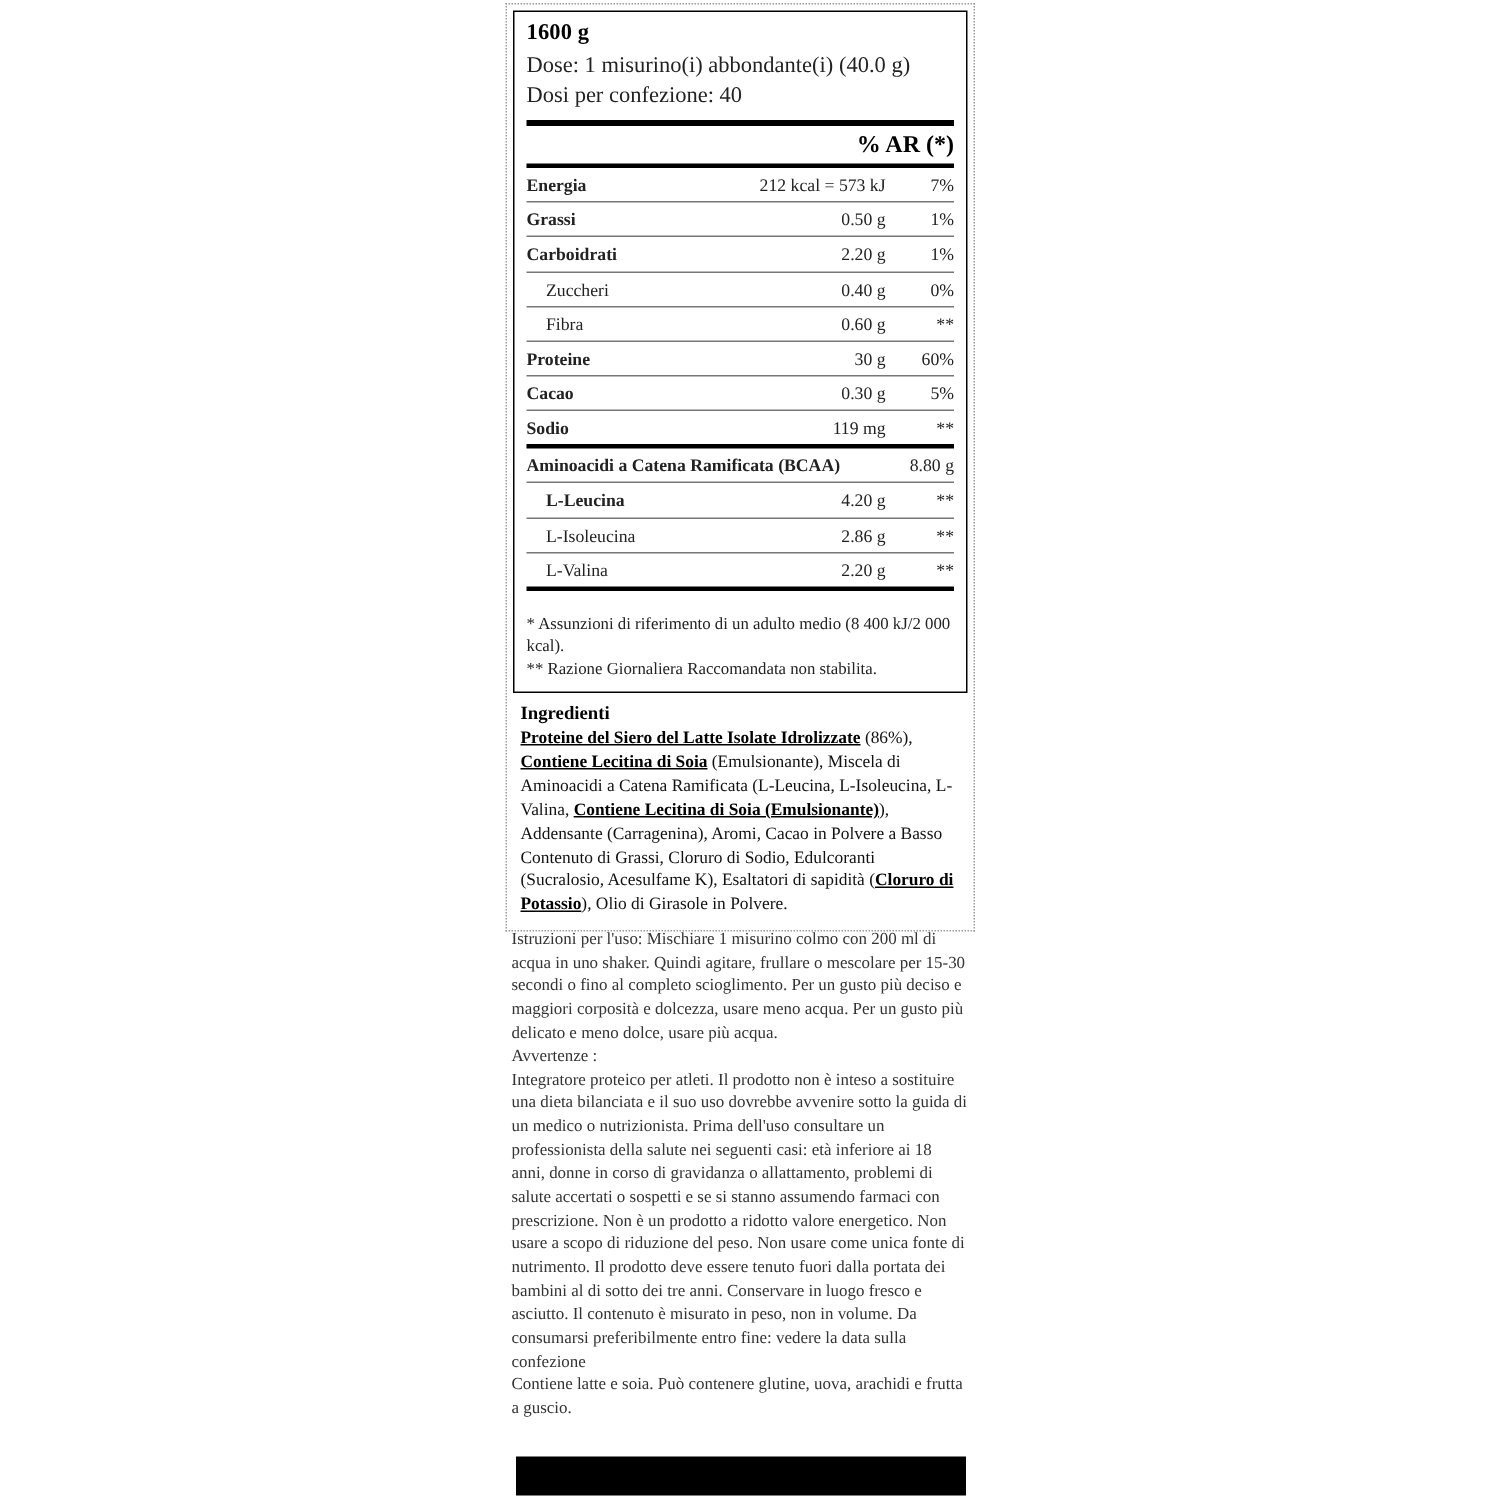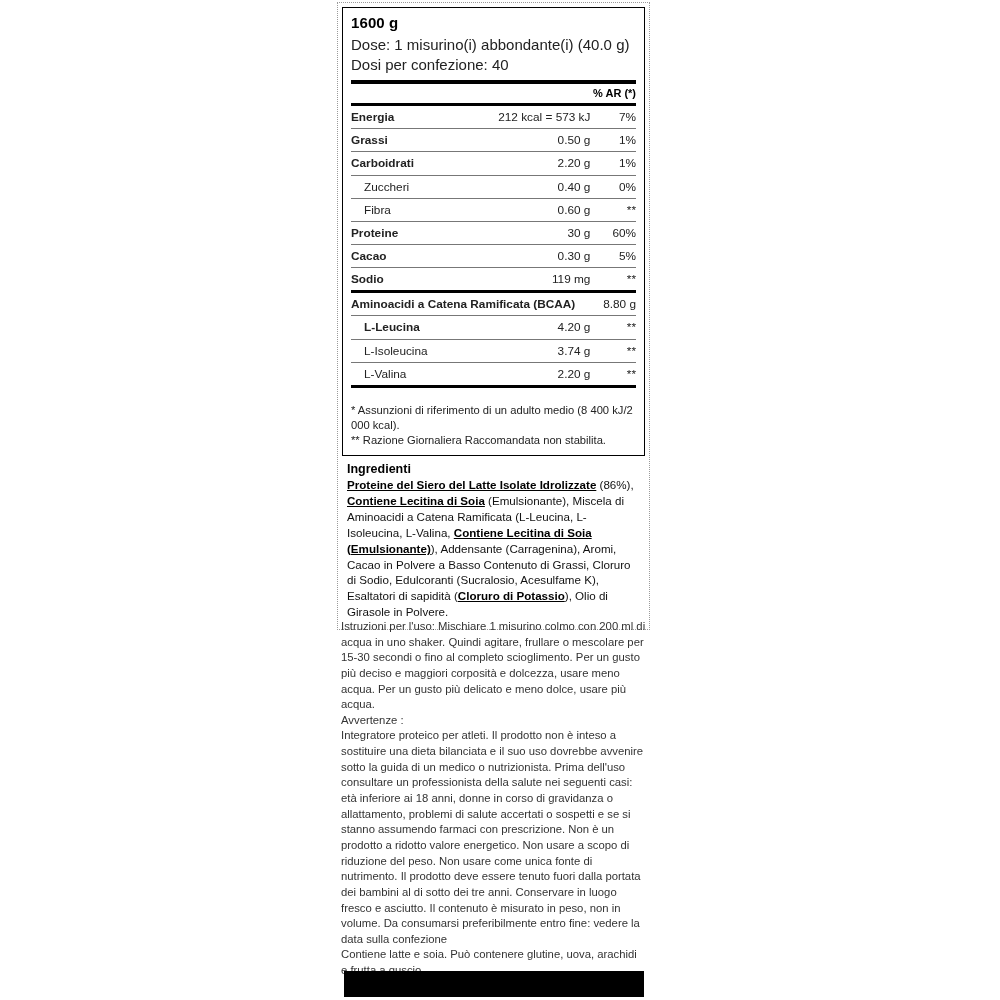--- a/index.html
+++ b/index.html
@@ -3,21 +3,21 @@
 <meta charset="utf-8">
 <style>
   html,body{margin:0;padding:0;}
   body{
     width:1000px;height:1000px;
     background:#ffffff;
     font-family:"Liberation Sans", sans-serif;
     color:#1a1a1a;
     overflow:hidden;
   }
-  .page{position:relative;width:924px;height:1000px;}
+  .page{position:relative;width:924px;height:1000px;font-family:Liberation Serif, serif;}
 
   
   .panel{
     position:absolute;
     left:337px;top:2px;
     width:313px;
     border:1px dotted #9a9a9a;
     box-sizing:border-box;
     padding:0;
   }
@@ -35,21 +35,21 @@
     letter-spacing:0.1px;margin:0 0 4px 0;line-height:1.15;
   }
   .serving-line{
     font-size:15px;color:#222;line-height:1.32;margin:0;
   }
 
   .rule-thick{border-top:4px solid #000;margin:5px 0 0 0;}
   .rule-med{border-top:3px solid #000;margin:0;}
 
   .ar-head{
-    text-align:right;font-size:11px;font-weight:bold;color:#000;
+    text-align:right;font-size:16px;font-weight:bold;color:#000;
     padding:3px 0 3px 0;line-height:1.2;
   }
 
   table.nf{width:100%;border-collapse:collapse;}
   table.nf td{
     font-size:11.8px;color:#222;
     padding:4px 0 4px 0;
     vertical-align:middle;
     line-height:1.2;
     border-bottom:1px solid #777;
@@ -162,21 +162,21 @@
             <td class="nm b" colspan="2">Aminoacidi a Catena Ramificata (BCAA)</td>
             <td class="pct">8.80 g</td>
           </tr>
           <tr>
             <td class="nm indent b">L-Leucina</td>
             <td class="val">4.20 g</td>
             <td class="pct dagger">**</td>
           </tr>
           <tr>
             <td class="nm indent">L-Isoleucina</td>
-            <td class="val">3.74 g</td>
+            <td class="val">2.86 g</td>
             <td class="pct dagger">**</td>
           </tr>
           <tr class="thickline">
             <td class="nm indent">L-Valina</td>
             <td class="val">2.20 g</td>
             <td class="pct dagger">**</td>
           </tr>
         </tbody>
       </table>
 

